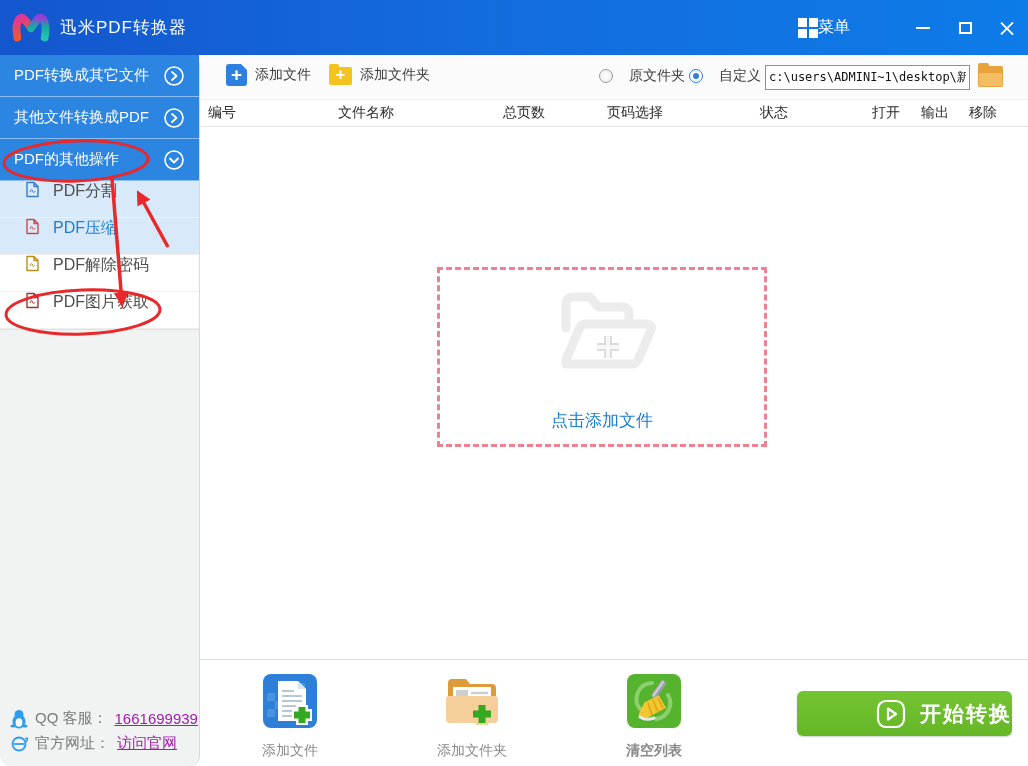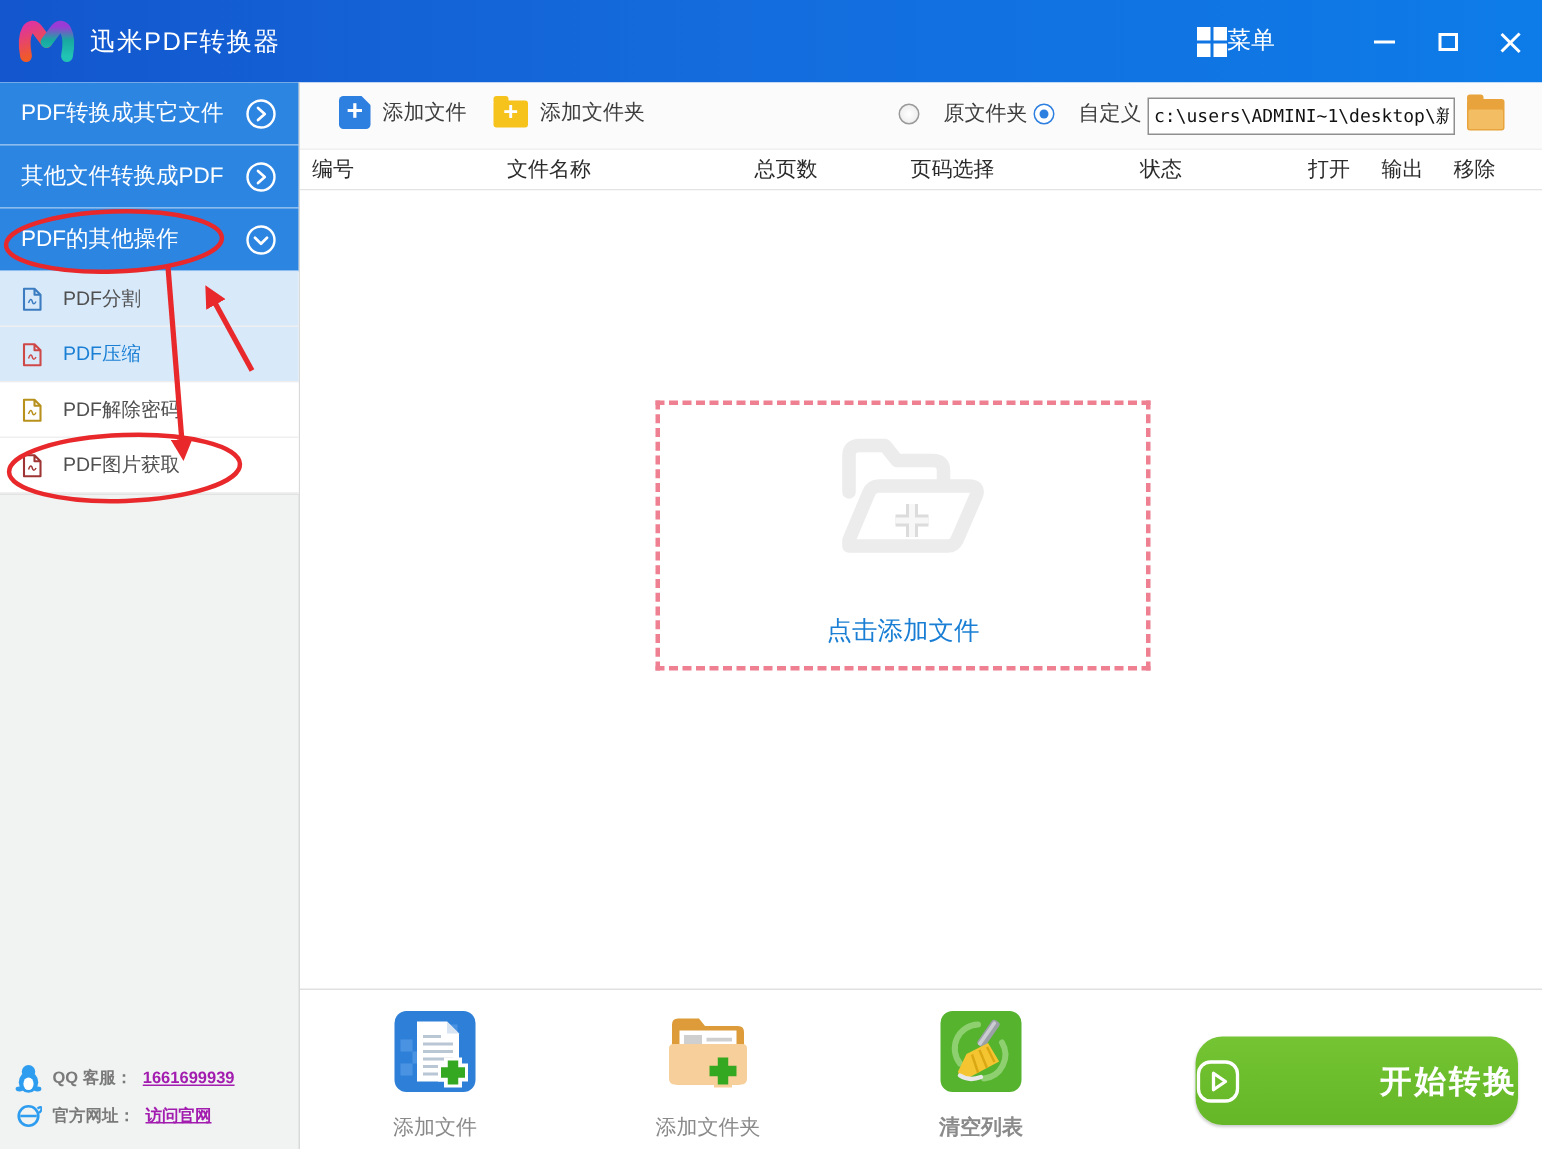--- a/index.html
+++ b/index.html
@@ -19,33 +19,33 @@
   .menu-label { font-size:16px; }
   .winbtn { width:42px; height:55px; display:flex; align-items:center; justify-content:center; cursor:pointer; }
   .min-glyph { width:14px; height:2px; background:#fff; }
   .max-glyph { width:13px; height:12px; border:2px solid #fff; }
   .close-glyph { position:relative; width:14px; height:14px; }
   .close-glyph:before,.close-glyph:after { content:""; position:absolute; left:6px; top:-1px; width:2.4px; height:17px; background:#fff; }
   .close-glyph:before { transform:rotate(45deg); }
   .close-glyph:after { transform:rotate(-45deg); }
 
   
-  .sidebar { position:absolute; left:0; top:55px; width:200px; height:711px; background:#f1f2f2; border-right:1px solid #d9d9d9; }
+  .sidebar { position:absolute; left:0; top:55px; width:200px; height:711px; background:#f1f2f2; border-right:1px solid #d9d9d9;border-radius:10px; }
   .nav-item { height:42px; background:#2d85e2; color:#fff; font-size:15px; display:flex; align-items:center;
     padding:0 14px; border-bottom:1px solid rgba(255,255,255,0.45); cursor:pointer; }
   .nav-item .lbl { flex:1; }
   .chev { width:22px; height:22px; }
   .submenu { background:#fff; }
-  .sub-item { height:37px; display:flex; align-items:center; padding-left:13px; font-size:13px; color:#4f4f4f;
+  .sub-item { height:37px; display:flex; padding-left:24px; font-size:16px; color:#4f4f4f;
     background:#fff; border-bottom:1px solid #efefef; cursor:pointer; }
   .sub-item.hl { background:#d8eafa; }
   .sub-item.sel { background:#d8eafa; color:#1a7fd4; }
   .doc-ic { width:17px; height:17px; margin-right:12px; }
   .side-filler { border-top:1px solid #e2e2e2; }
-  .side-footer { position:absolute; left:0; bottom:10px; width:200px; font-size:11px; color:#7a7a7a;font-weight:bold; }
+  .side-footer { position:absolute; left:0; bottom:10px; width:200px; font-size:15px; color:#7a7a7a; }
   .foot-row { display:flex; align-items:center; height:25px; padding-left:10px; gap:7px; }
   .foot-row a { color:#a21caf; text-decoration:underline; cursor:pointer; }
 
   
   .main { position:absolute; left:200px; top:55px; width:828px; height:711px; }
   .toolbar { position:relative; height:45px; background:#fbfbfb; border-bottom:1px solid #f0f0f0; }
   .tb-btn { position:absolute; top:9px; display:flex; align-items:center; gap:8px; font-size:14px; color:#3d3d3d; cursor:pointer; }
   .tb-addfile { left:26px; } .tb-addfolder { left:129px; }
   .fileplus-ic { position:relative; width:21px; height:22px; background:#2d7fe0; border-radius:3px; }
   .fileplus-ic:before { content:""; position:absolute; right:-1px; top:-1px; border-style:solid; border-width:0 8px 8px 0; border-color:transparent #fbfbfb transparent transparent; }
@@ -73,22 +73,22 @@
   .dropzone { position:absolute; left:237px; top:140px; width:330px; height:180px; border:3px dashed #ee8092; cursor:pointer; }
   .dz-folder { position:absolute; left:110px; top:18px; }
   .dz-label { position:absolute; left:0; bottom:12px; width:100%; text-align:center; font-size:17px; font-weight:normal; color:#1a7fd4; }
 
   
   .bottombar { position:relative; height:107px; background:#fff; border-top:1px solid #e0e0e0; }
   .bb-item { position:absolute; width:120px; text-align:center; cursor:pointer; }
   .bb1 { left:30px; top:13px; } .bb2 { left:212px; top:13px; } .bb3 { left:394px; top:13px;font-weight:bold; }
   .bb-item .ic { width:56px; height:56px; margin:0 auto; }
   .bb-label { margin-top:9px; font-size:14px; color:#8a8a8a; }
-  .start-btn { position:absolute; left:597px; top:31px; width:215px; height:59px; background:linear-gradient(#74c433,#65b727);
-    border-radius:18px; display:flex; align-items:center; justify-content:space-between; gap:14px; color:#fff; cursor:pointer; box-shadow:0 1px 2px rgba(0,0,0,0.2); }
+  .start-btn { position:absolute; left:597px; top:31px; width:215px; height:45px; background:linear-gradient(#74c433,#65b727);
+    border-radius:6px; display:flex; align-items:center; justify-content:flex-end; gap:14px; color:#fff; cursor:pointer; box-shadow:0 1px 2px rgba(0,0,0,0.2); }
   .start-label { font-size:21px; font-weight:bold; letter-spacing:2px; }
 
   
   .annotations { position:absolute; left:0; top:0; width:1028px; height:766px; pointer-events:none; z-index:50; }
 </style>
 </head>
 <body>
 
 <div class="window">
 

